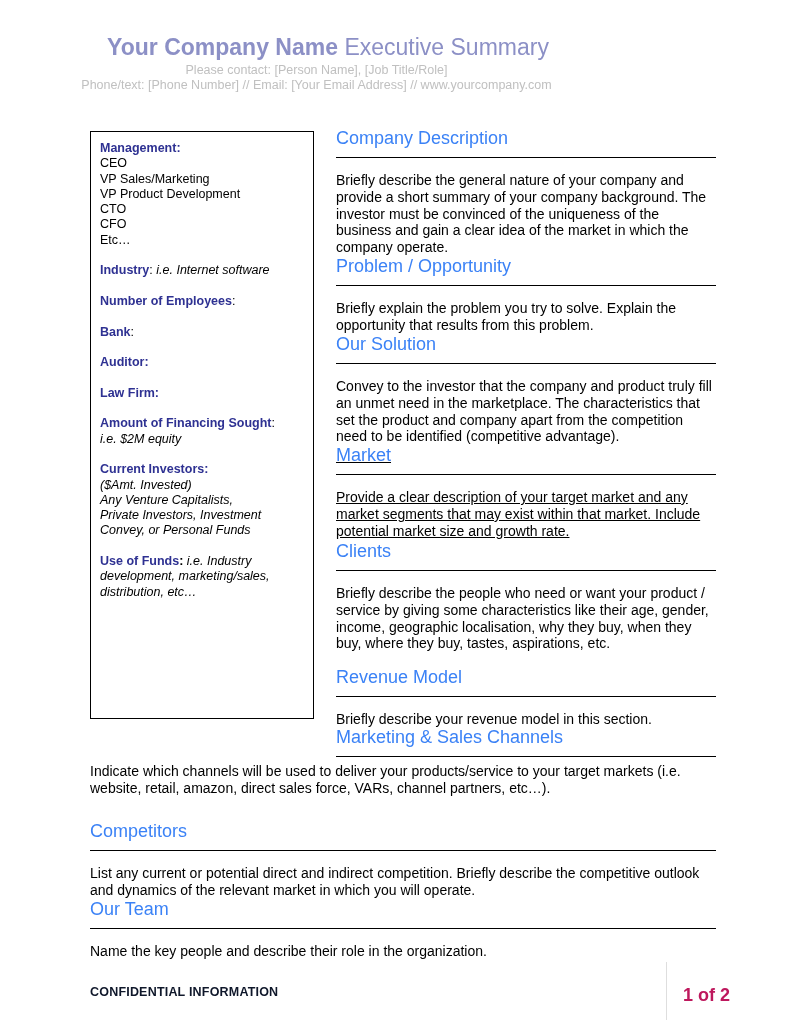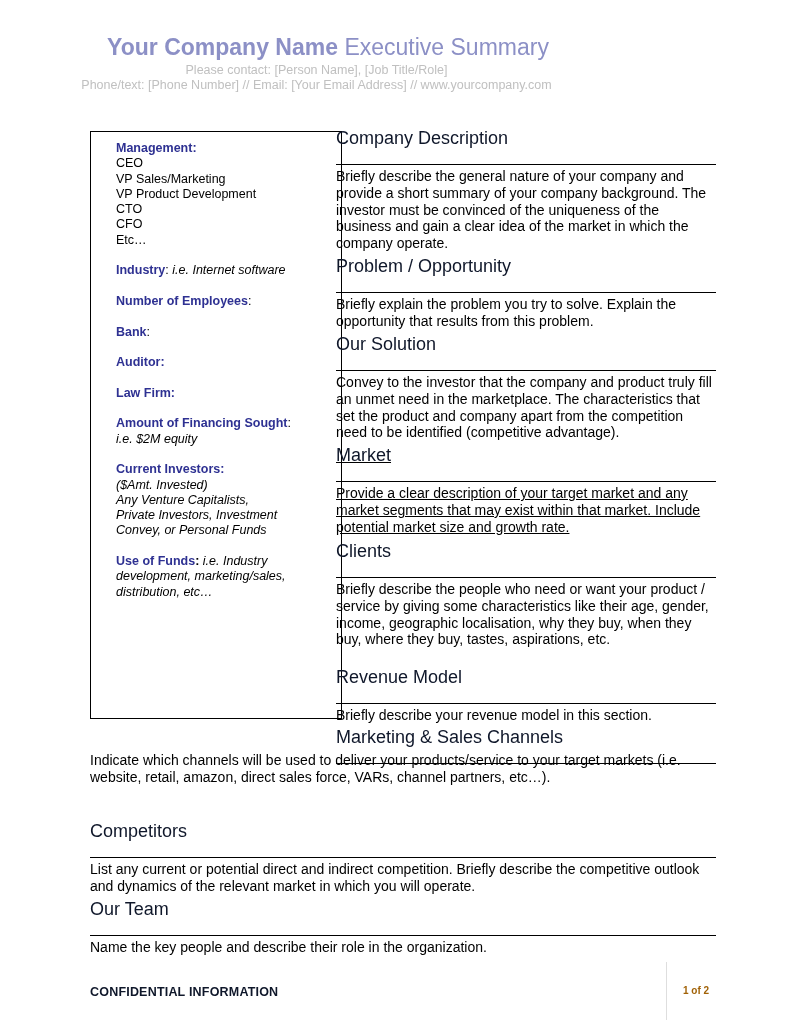--- a/index.html
+++ b/index.html
@@ -5,38 +5,38 @@
   html, body { margin:0; padding:0; background:#ffffff; }
   body { width:798px; height:1028px; position:relative; overflow:hidden;
          font-family:"Liberation Sans", sans-serif; color:#000; }
   .title { position:absolute; top:33px; left:0; width:656px; text-align:center;
            font-size:23px; color:#8c90c6; line-height:28px; white-space:nowrap; }
   .title b { font-weight:bold; }
   .contact { position:absolute; left:0; width:633px; text-align:center;
              font-size:12.5px; color:#c0c0c0; line-height:15px; white-space:nowrap; }
   .c1 { top:63px; } .c2 { top:78px; }
 
-  .sidebox { position:absolute; left:90px; top:131px; width:252px; height:588px;
-             border:1px solid #000; box-sizing:border-box; padding:9px 9px 0 25px;
+  .sidebox { position:absolute; left:90px; top:131px; width:224px; height:588px;
+             border:1px solid #000; box-sizing:border-box; padding:9px 9px 0 9px;
              font-size:12.5px; line-height:15.3px; }
   .sidebox .lbl { color:#2e3192; font-weight:bold; }
   .sidebox .it { font-style:italic; }
   .sidebox .gap { height:15.3px; }
 
   .sec { position:absolute; }
-  .sec h2 { margin:0; font-weight:normal; font-size:18px; line-height:22px; color:#0f172a;
-            border-bottom:1px solid #000; padding-bottom:15px; }
-  .sec p { margin:3px 0 0 0; font-size:14px; line-height:16.8px; }
+  .sec h2 { margin:0; font-weight:normal; font-size:18px; line-height:22px; color:#3b82f6;
+            border-bottom:1px solid #000; padding-bottom:8px; }
+  .sec p { margin:14px 0 0 0; font-size:14px; line-height:16.8px; }
   .right { left:336px; width:380px; }
   .wide { left:90px; width:626px; }
 
   .footer-left { position:absolute; left:90px; top:985px; font-size:12.5px; font-weight:bold;
                  color:#0f172a; letter-spacing:0.2px; }
   .footer-div { position:absolute; left:666px; top:962px; width:1px; height:58px; background:#dedede; }
-  .footer-right { position:absolute; left:683px; top:985px; font-size:10px; font-weight:bold; color:#a16207; }
+  .footer-right { position:absolute; left:683px; top:985px; font-size:18px; font-weight:bold; color:#be185d; }
 </style>
 </head>
 <body>
 
 <div class="title"><b>Your Company Name</b> <span>Executive Summary</span></div>
 <div class="contact c1">Please contact: [Person Name], [Job Title/Role]</div>
 <div class="contact c2">Phone/text: [Phone Number] // Email: [Your Email Address] // www.yourcompany.com</div>
 
 <div class="sidebox">
   <div class="lbl">Management:</div>

